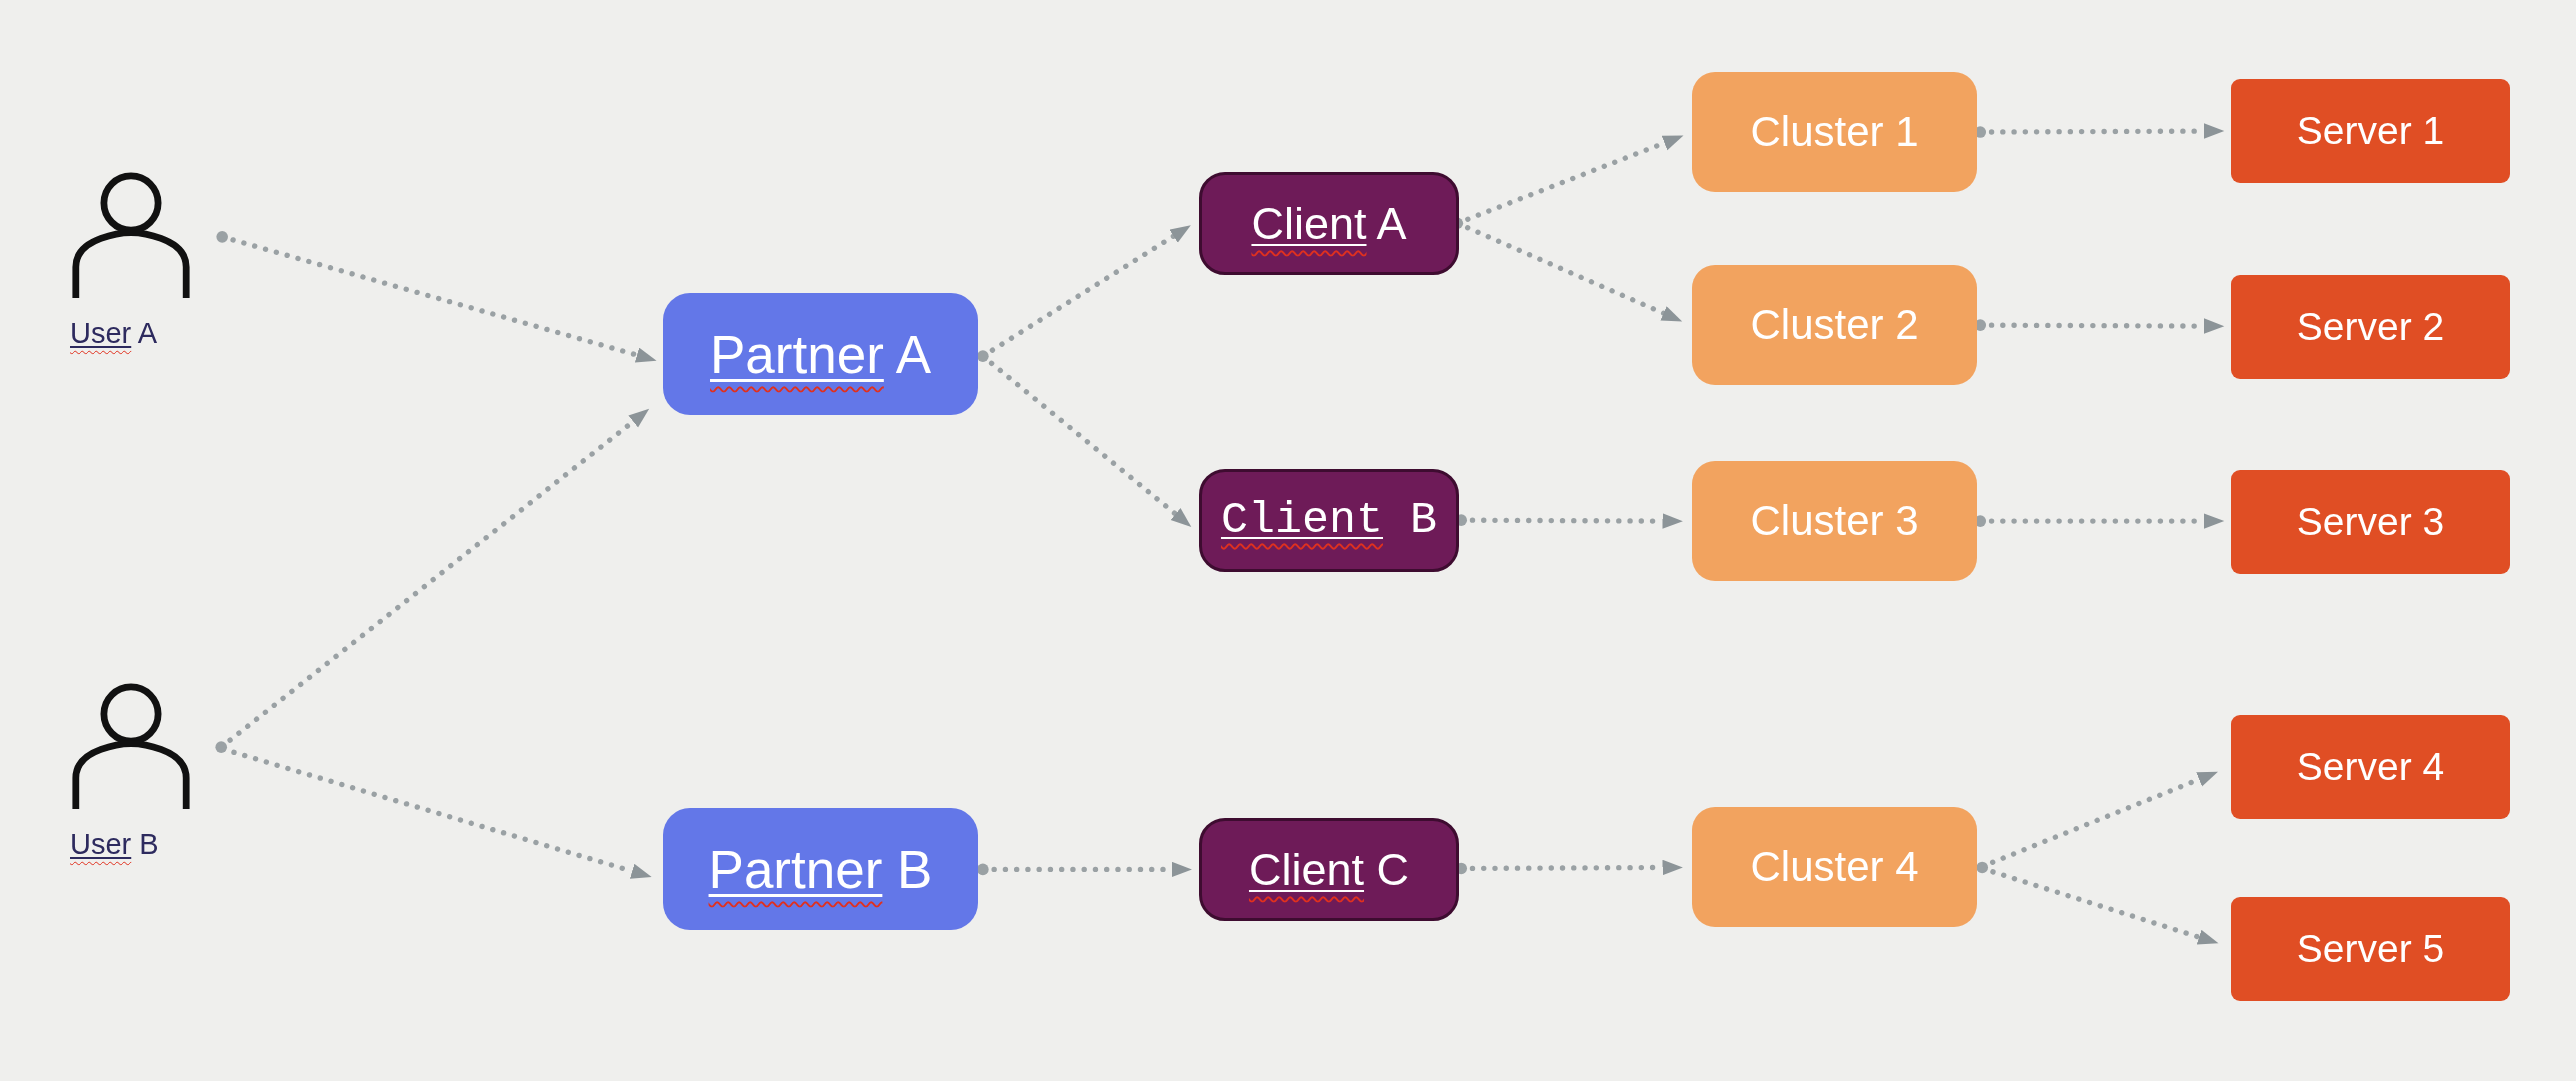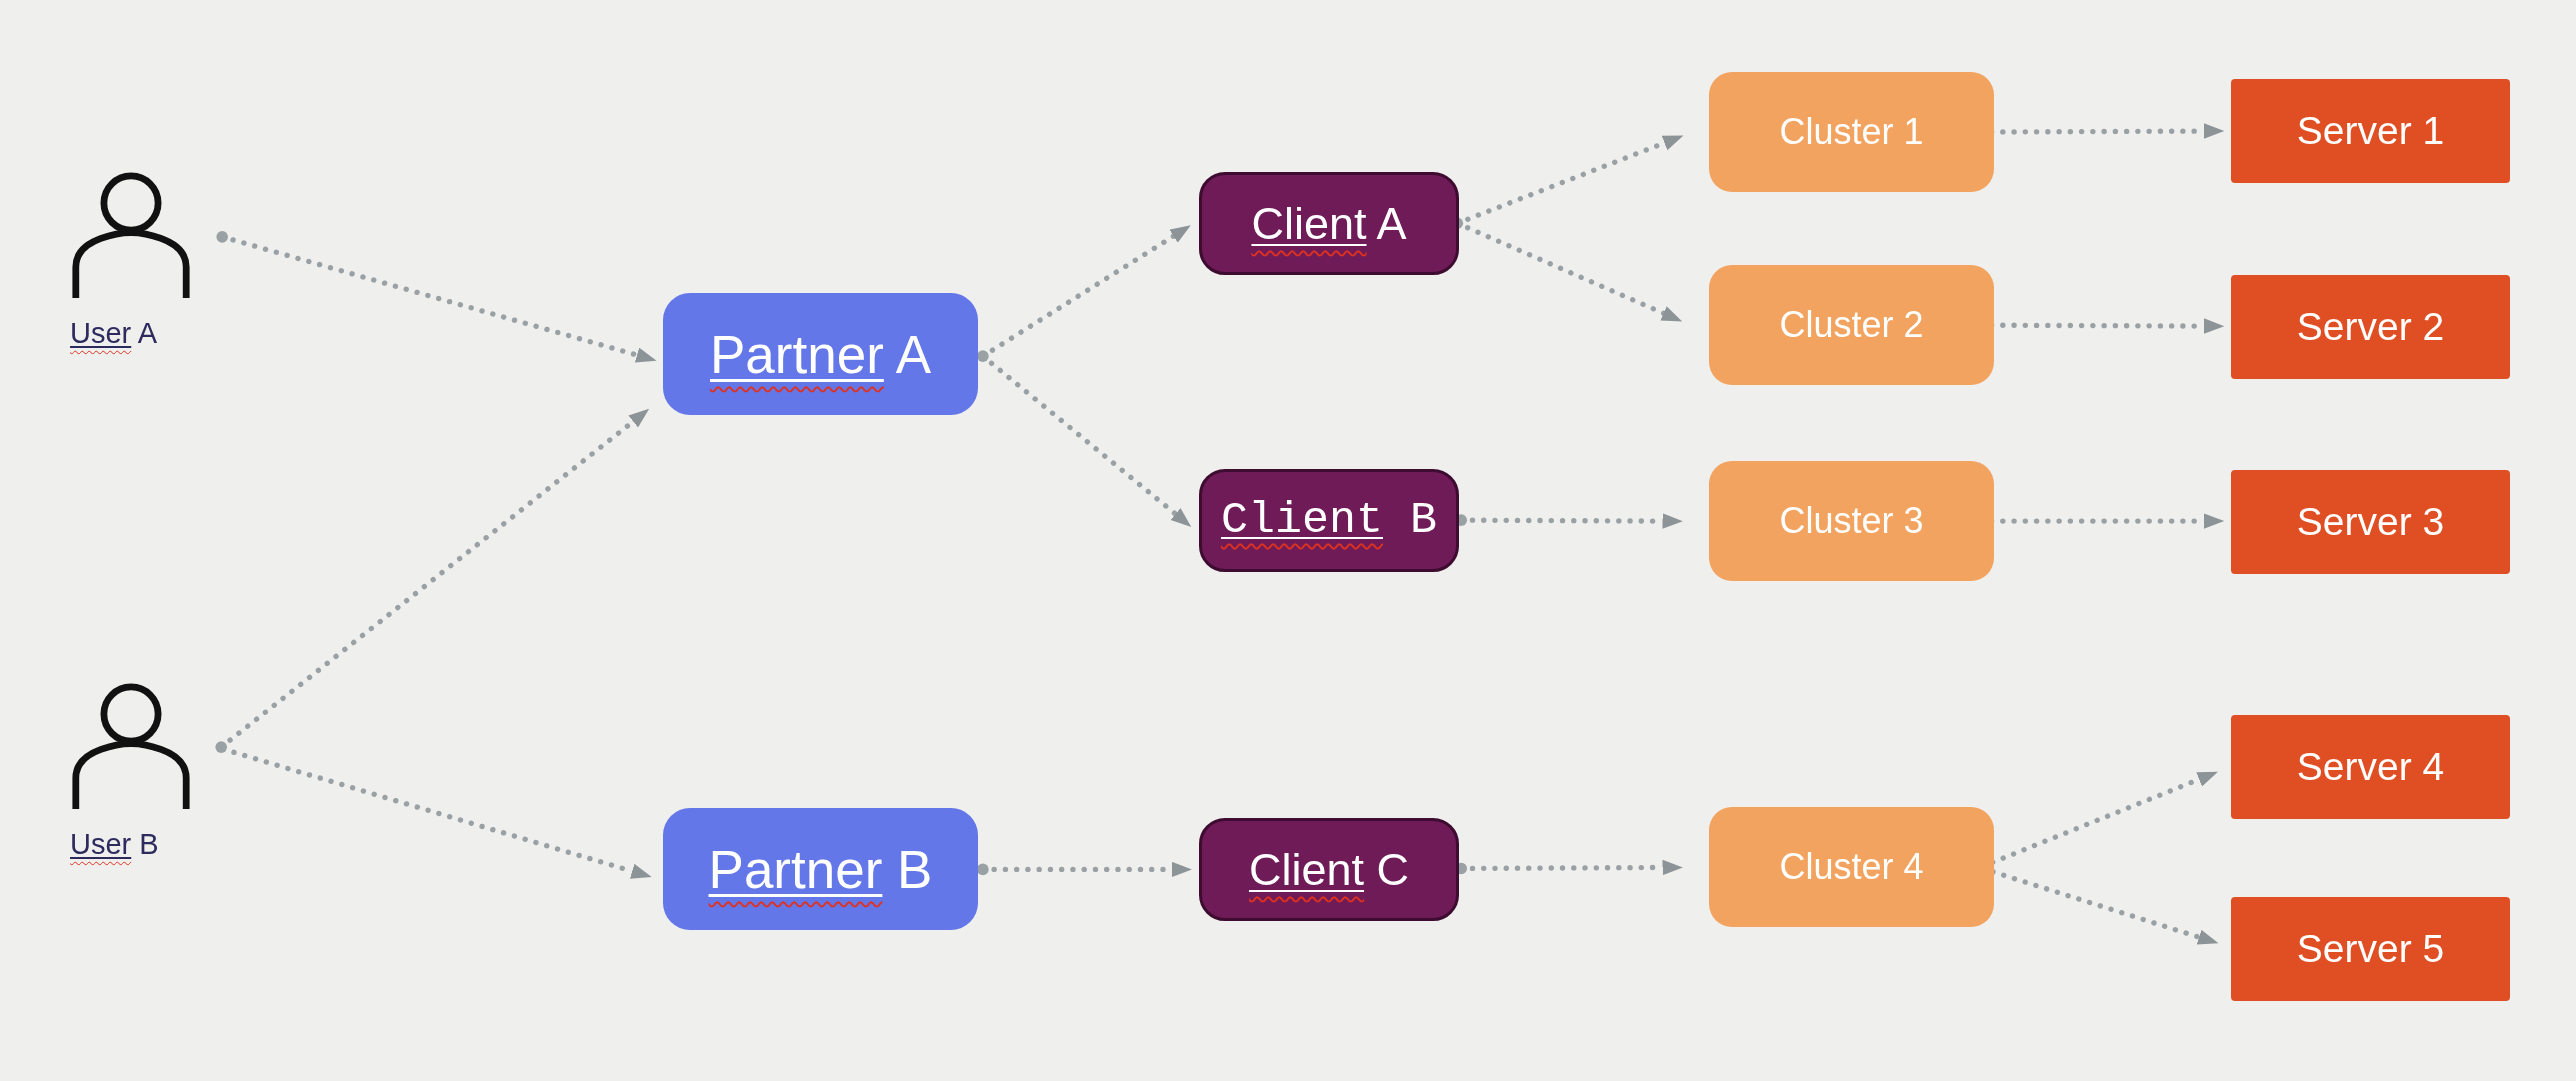--- a/index.html
+++ b/index.html
@@ -48,27 +48,26 @@
     width: 260px; height: 103px;
     background: var(--client-fill, #6e1b58);
     border: 3.4px solid var(--client-border, #3e0c30);
     border-radius: 26px;
     font-size: 45px;
   }
   .cluster {
     width: 285px; height: 120px;
     background: var(--cluster-fill, #f2a35f);
     border-radius: 23px;
-    font-size: 36px;
-    margin-left: 17px;
+    font-size: 42px;
   }
   .server {
     width: 279px; height: 104px;
     background: var(--server-fill, #e04e24);
-    border-radius: 4px;
+    border-radius: 9px;
     font-size: 39px;
     align-items: center;
   }
   #partner-a { left: 663px;  top: 293px; }
   #partner-b { left: 663px;  top: 808px; }
   #client-a  { left: 1199px; top: 172px; }
   #client-b  { left: 1199px; top: 469px; font-family: Liberation Mono, monospace; }
   #client-c  { left: 1199px; top: 818px; }
   #cluster-1 { left: 1692px; top: 72px;  }
   #cluster-2 { left: 1692px; top: 265px; }

